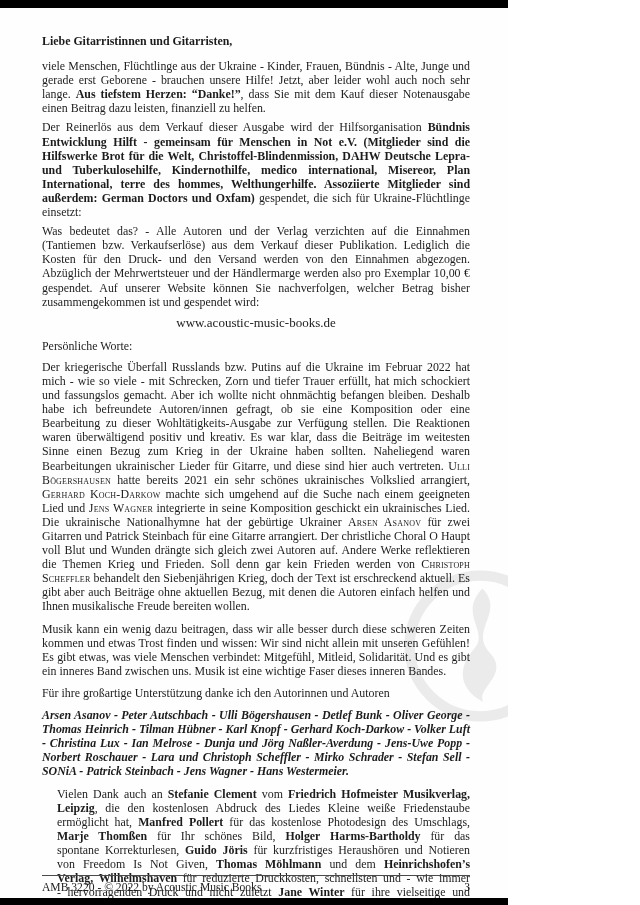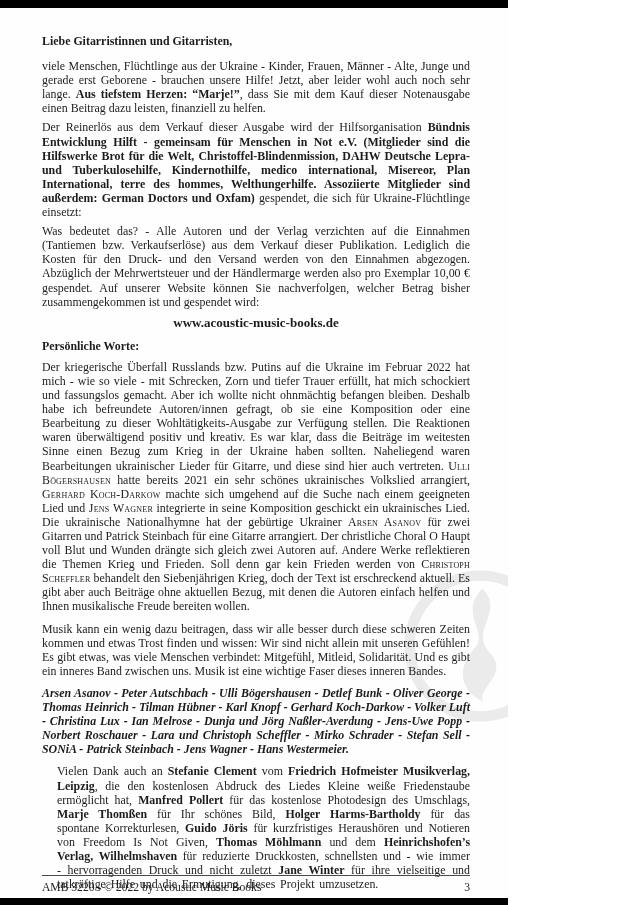--- a/index.html
+++ b/index.html
@@ -41,25 +41,25 @@
     text-align: justify;
     text-align-last: left;
     hyphens: auto;
     -webkit-hyphens: auto;
   }
   .salutation { font-weight: bold; margin-bottom: 11px; }
   .para { margin-bottom: 5px; }
   .website {
     text-align: center;
     text-align-last: center;
-    font-weight: bold;
+    font-weight: normal;
     font-size: 13px;
     margin: 7px 0 9px 0;
   }
-  .subheading { font-weight: bold; margin: 3px 0 7px 0; }
+  .subheading { font-weight: normal; margin: 3px 0 7px 0; }
   .mb-lg { margin-bottom: 8px; }
   .loose { word-spacing: 1.8px; margin-left: 15px; }
   .authors-list { font-weight: bold; font-style: italic; }
   .signature { text-align: left; text-align-last: right; }
 
   .b { font-weight: bold; }
   .i { }
   .sc { font-variant: small-caps; letter-spacing: 0.2px; }
 
   .footer {
@@ -86,34 +86,35 @@
   <div class="watermark">
     <svg viewBox="0 0 200 200" width="160" height="160">
       <circle cx="100" cy="100" r="88" fill="none" stroke="#dcdcdc" stroke-width="13"></circle>
       <path d="M103 28 C 132 58, 86 80, 112 108 C 138 136, 95 152, 104 170 C 70 152, 74 124, 93 103 C 112 82, 72 60, 103 28 Z" fill="#dcdcdc"></path>
     </svg>
   </div>
 
   <main class="content">
     <p class="salutation">Liebe Gitarristinnen und Gitarristen,</p>
 
-    <p class="para"><span>viele Menschen, Flüchtlinge aus der Ukraine - Kinder, Frauen, Männer - Alte, Junge und gerade erst Geborene - brauchen unsere Hilfe! Jetzt, aber leider wohl auch noch sehr lange. </span><span class="b">Aus tiefstem Herzen: “Marje!”</span><span>, dass Sie mit dem Kauf dieser Notenausgabe einen Beitrag dazu leisten, finanziell zu helfen.</span></p>
+    <p class="para"><span>viele Menschen, Flüchtlinge aus der Ukraine - Kinder, Frauen, Bündnis - Alte, Junge und gerade erst Geborene - brauchen unsere Hilfe! Jetzt, aber leider wohl auch noch sehr lange. </span><span class="b">Aus tiefstem Herzen: “Danke!”</span><span>, dass Sie mit dem Kauf dieser Notenausgabe einen Beitrag dazu leisten, finanziell zu helfen.</span></p>
 
     <p class="para"><span>Der Reinerlös aus dem Verkauf dieser Ausgabe wird der Hilfsorganisation </span><span class="b">Bündnis Entwicklung Hilft - gemeinsam für Menschen in Not e.V. (Mitglieder sind die Hilfswerke Brot für die Welt, Christoffel-Blindenmission, DAHW Deutsche Lepra- und Tuberkulosehilfe, Kindernothilfe, medico international, Misereor, Plan International, terre des hommes, Welthungerhilfe. Assoziierte Mitglieder sind außerdem: German Doctors und Oxfam)</span><span> gespendet, die sich für Ukraine-Flüchtlinge einsetzt:</span></p>
 
     <p class="para"><span>Was bedeutet das? - Alle Autoren und der Verlag verzichten auf die Einnahmen (Tantiemen bzw. Verkaufserlöse) aus dem Verkauf dieser Publikation. Lediglich die Kosten für den Druck- und den Versand werden von den Einnahmen abgezogen. Abzüglich der Mehrwertsteuer und der Händlermarge werden also pro Exemplar 10,00 € gespendet. Auf unserer Website können Sie nachverfolgen, welcher Betrag bisher zusammengekommen ist und gespendet wird:</span></p>
 
     <p class="website">www.acoustic-music-books.de</p>
 
     <p class="subheading">Persönliche Worte:</p>
 
     <p class="para mb-lg"><span>Der kriegerische Überfall Russlands bzw. Putins auf die Ukraine im Februar 2022 hat mich - wie so viele - mit Schrecken, Zorn und tiefer Trauer erfüllt, hat mich schockiert und fassungslos gemacht. Aber ich wollte nicht ohnmächtig befangen bleiben. Deshalb habe ich befreundete Autoren/innen gefragt, ob sie eine Komposition oder eine Bearbeitung zu dieser Wohltätigkeits-Ausgabe zur Verfügung stellen. Die Reaktionen waren überwältigend positiv und kreativ. Es war klar, dass die Beiträge im weitesten Sinne einen Bezug zum Krieg in der Ukraine haben sollten. Naheliegend waren Bearbeitungen ukrainischer Lieder für Gitarre, und diese sind hier auch vertreten. </span><span class="sc">Ulli Bögershausen</span><span> hatte bereits 2021 ein sehr schönes ukrainisches Volkslied arrangiert, </span><span class="sc">Gerhard Koch-Darkow</span><span> machte sich umgehend auf die Suche nach einem geeigneten Lied und </span><span class="sc">Jens Wagner</span><span> integrierte in seine Komposition geschickt ein ukrainisches Lied. Die ukrainische Nationalhymne hat der gebürtige Ukrainer </span><span class="sc">Arsen Asanov</span><span> für zwei Gitarren und Patrick Steinbach für eine Gitarre arrangiert. Der christliche Choral </span><span class="i">O Haupt voll Blut und Wunden</span><span> drängte sich gleich zwei Autoren auf. Andere Werke reflektieren die Themen Krieg und Frieden. </span><span class="i">Soll denn gar kein Frieden werden</span><span> von </span><span class="sc">Christoph Scheffler</span><span> behandelt den Siebenjährigen Krieg, doch der Text ist erschreckend aktuell. Es gibt aber auch Beiträge ohne aktuellen Bezug, mit denen die Autoren einfach helfen und Ihnen musikalische Freude bereiten wollen.</span></p>
 
     <p class="para mb-lg"><span>Musik kann ein wenig dazu beitragen, dass wir alle besser durch diese schweren Zeiten kommen und etwas Trost finden und wissen: Wir sind nicht allein mit unseren Gefühlen! Es gibt etwas, was viele Menschen verbindet: Mitgefühl, Mitleid, Solidarität. Und es gibt ein inneres Band zwischen uns. Musik ist eine wichtige Faser dieses inneren Bandes.</span></p>
 
+    <p class="para mb-lg"><span>Für ihre großartige Unterstützung danke ich den Autorinnen und Autoren</span></p>
 
     <p class="para mb-lg authors-list"><span class="b">Arsen Asanov - Peter Autschbach - Ulli Bögershausen - Detlef Bunk - Oliver George - Thomas Heinrich - Tilman Hübner - Karl Knopf - Gerhard Koch-Darkow - Volker Luft - Christina Lux - Ian Melrose - Dunja und Jörg Naßler-Averdung - Jens-Uwe Popp - Norbert Roschauer - Lara und Christoph Scheffler - Mirko Schrader - Stefan Sell - SONiA - Patrick Steinbach - Jens Wagner - Hans Westermeier.</span></p>
 
     <p class="para loose"><span>Vielen Dank auch an </span><span class="b">Stefanie Clement</span><span> vom </span><span class="b">Friedrich Hofmeister Musikverlag, Leipzig</span><span>, die den kostenlosen Abdruck des Liedes </span><span class="i">Kleine weiße Friedenstaube</span><span> ermöglicht hat, </span><span class="b">Manfred Pollert</span><span> für das kostenlose Photodesign des Umschlags, </span><span class="b">Marje Thomßen</span><span> für Ihr schönes Bild, </span><span class="b">Holger Harms-Bartholdy</span><span> für das spontane Korrekturlesen, </span><span class="b">Guido Jöris</span><span> für kurzfristiges Heraushören und Notieren von </span><span class="i">Freedom Is Not Given</span><span>, </span><span class="b">Thomas Möhlmann</span><span> und dem </span><span class="b">Heinrichshofen’s Verlag, Wilhelmshaven</span><span> für reduzierte Druckkosten, schnellsten und - wie immer - hervorragenden Druck und nicht zuletzt </span><span class="b">Jane Winter</span><span> für ihre vielseitige und tatkräftige Hilfe und die Ermutigung, dieses Projekt umzusetzen.</span></p>
 
     <p class="signature">Gerd Kratzat</p>
   </main>
 
   <footer class="footer">
     <span>AMB 3220 - © 2022 by Acoustic Music Books</span>

